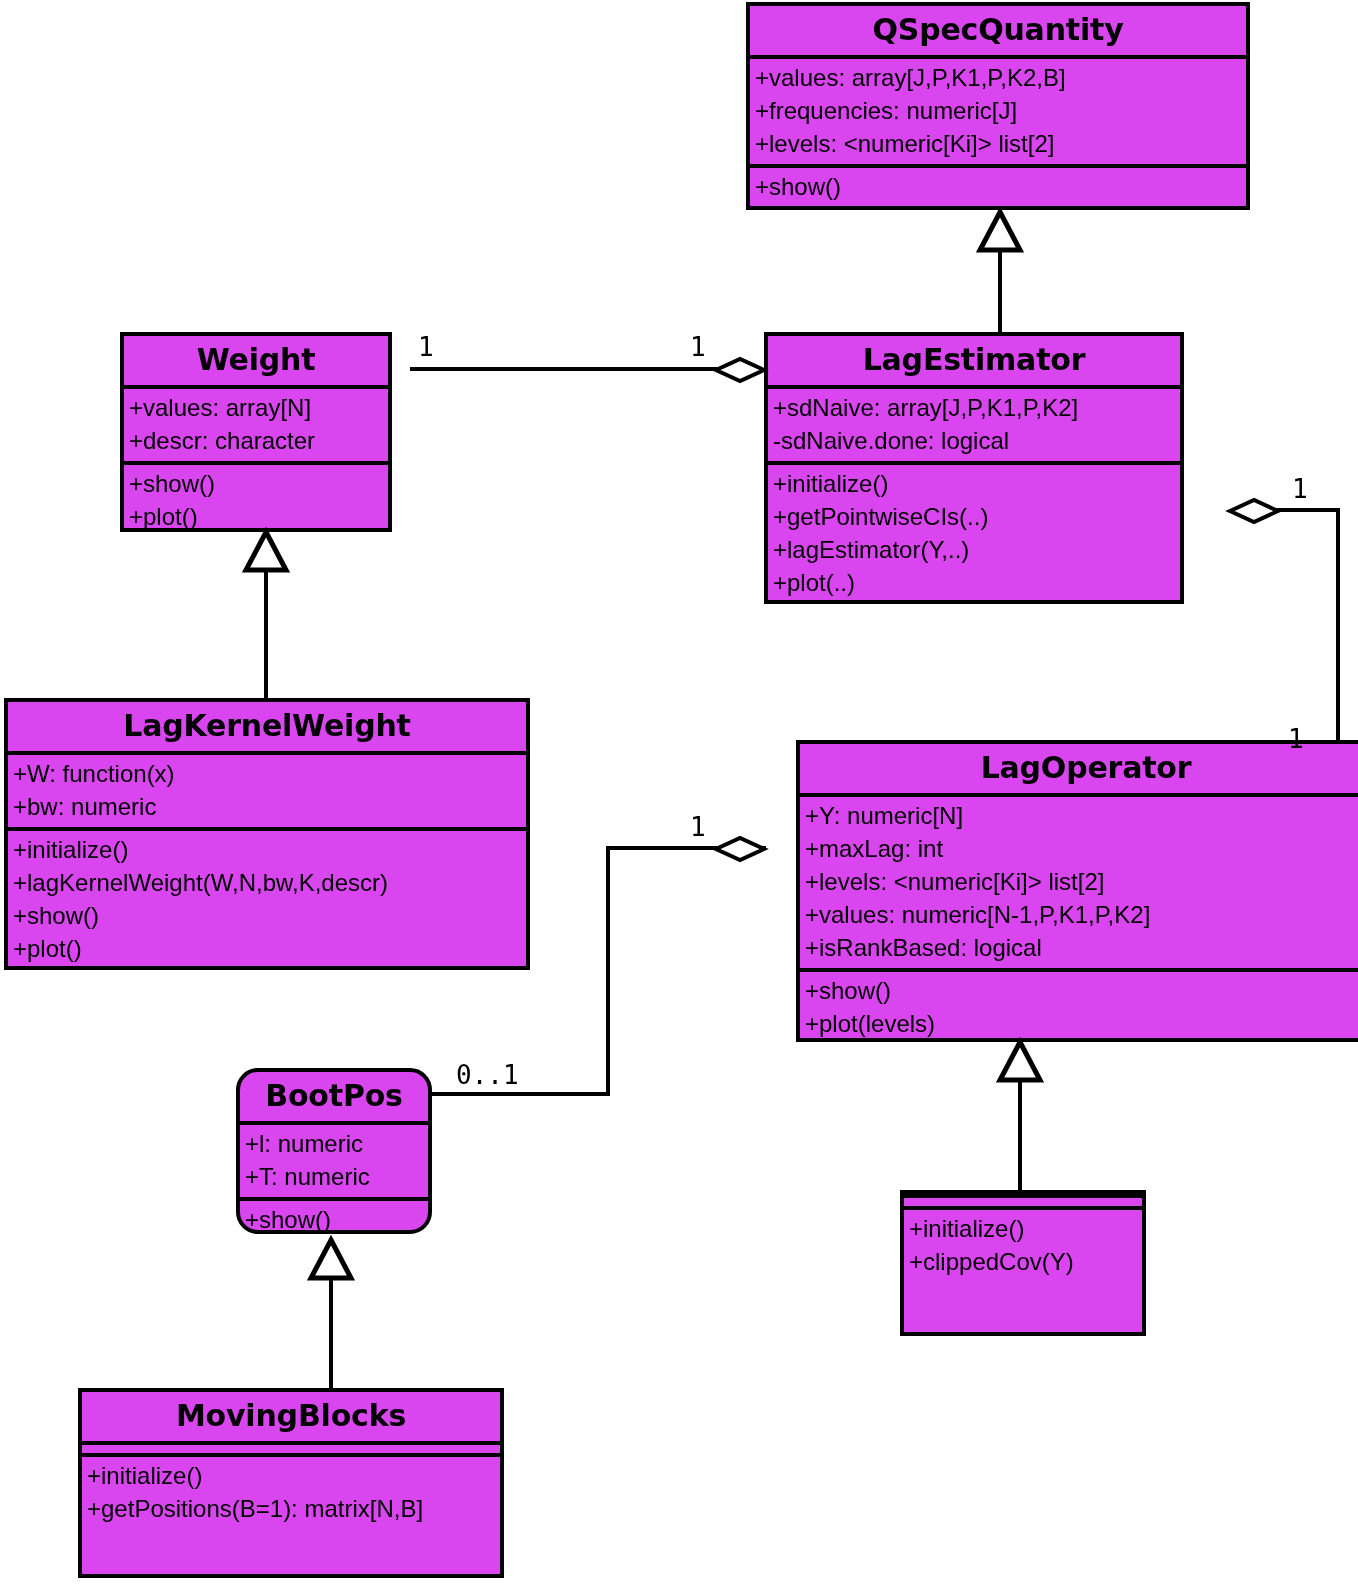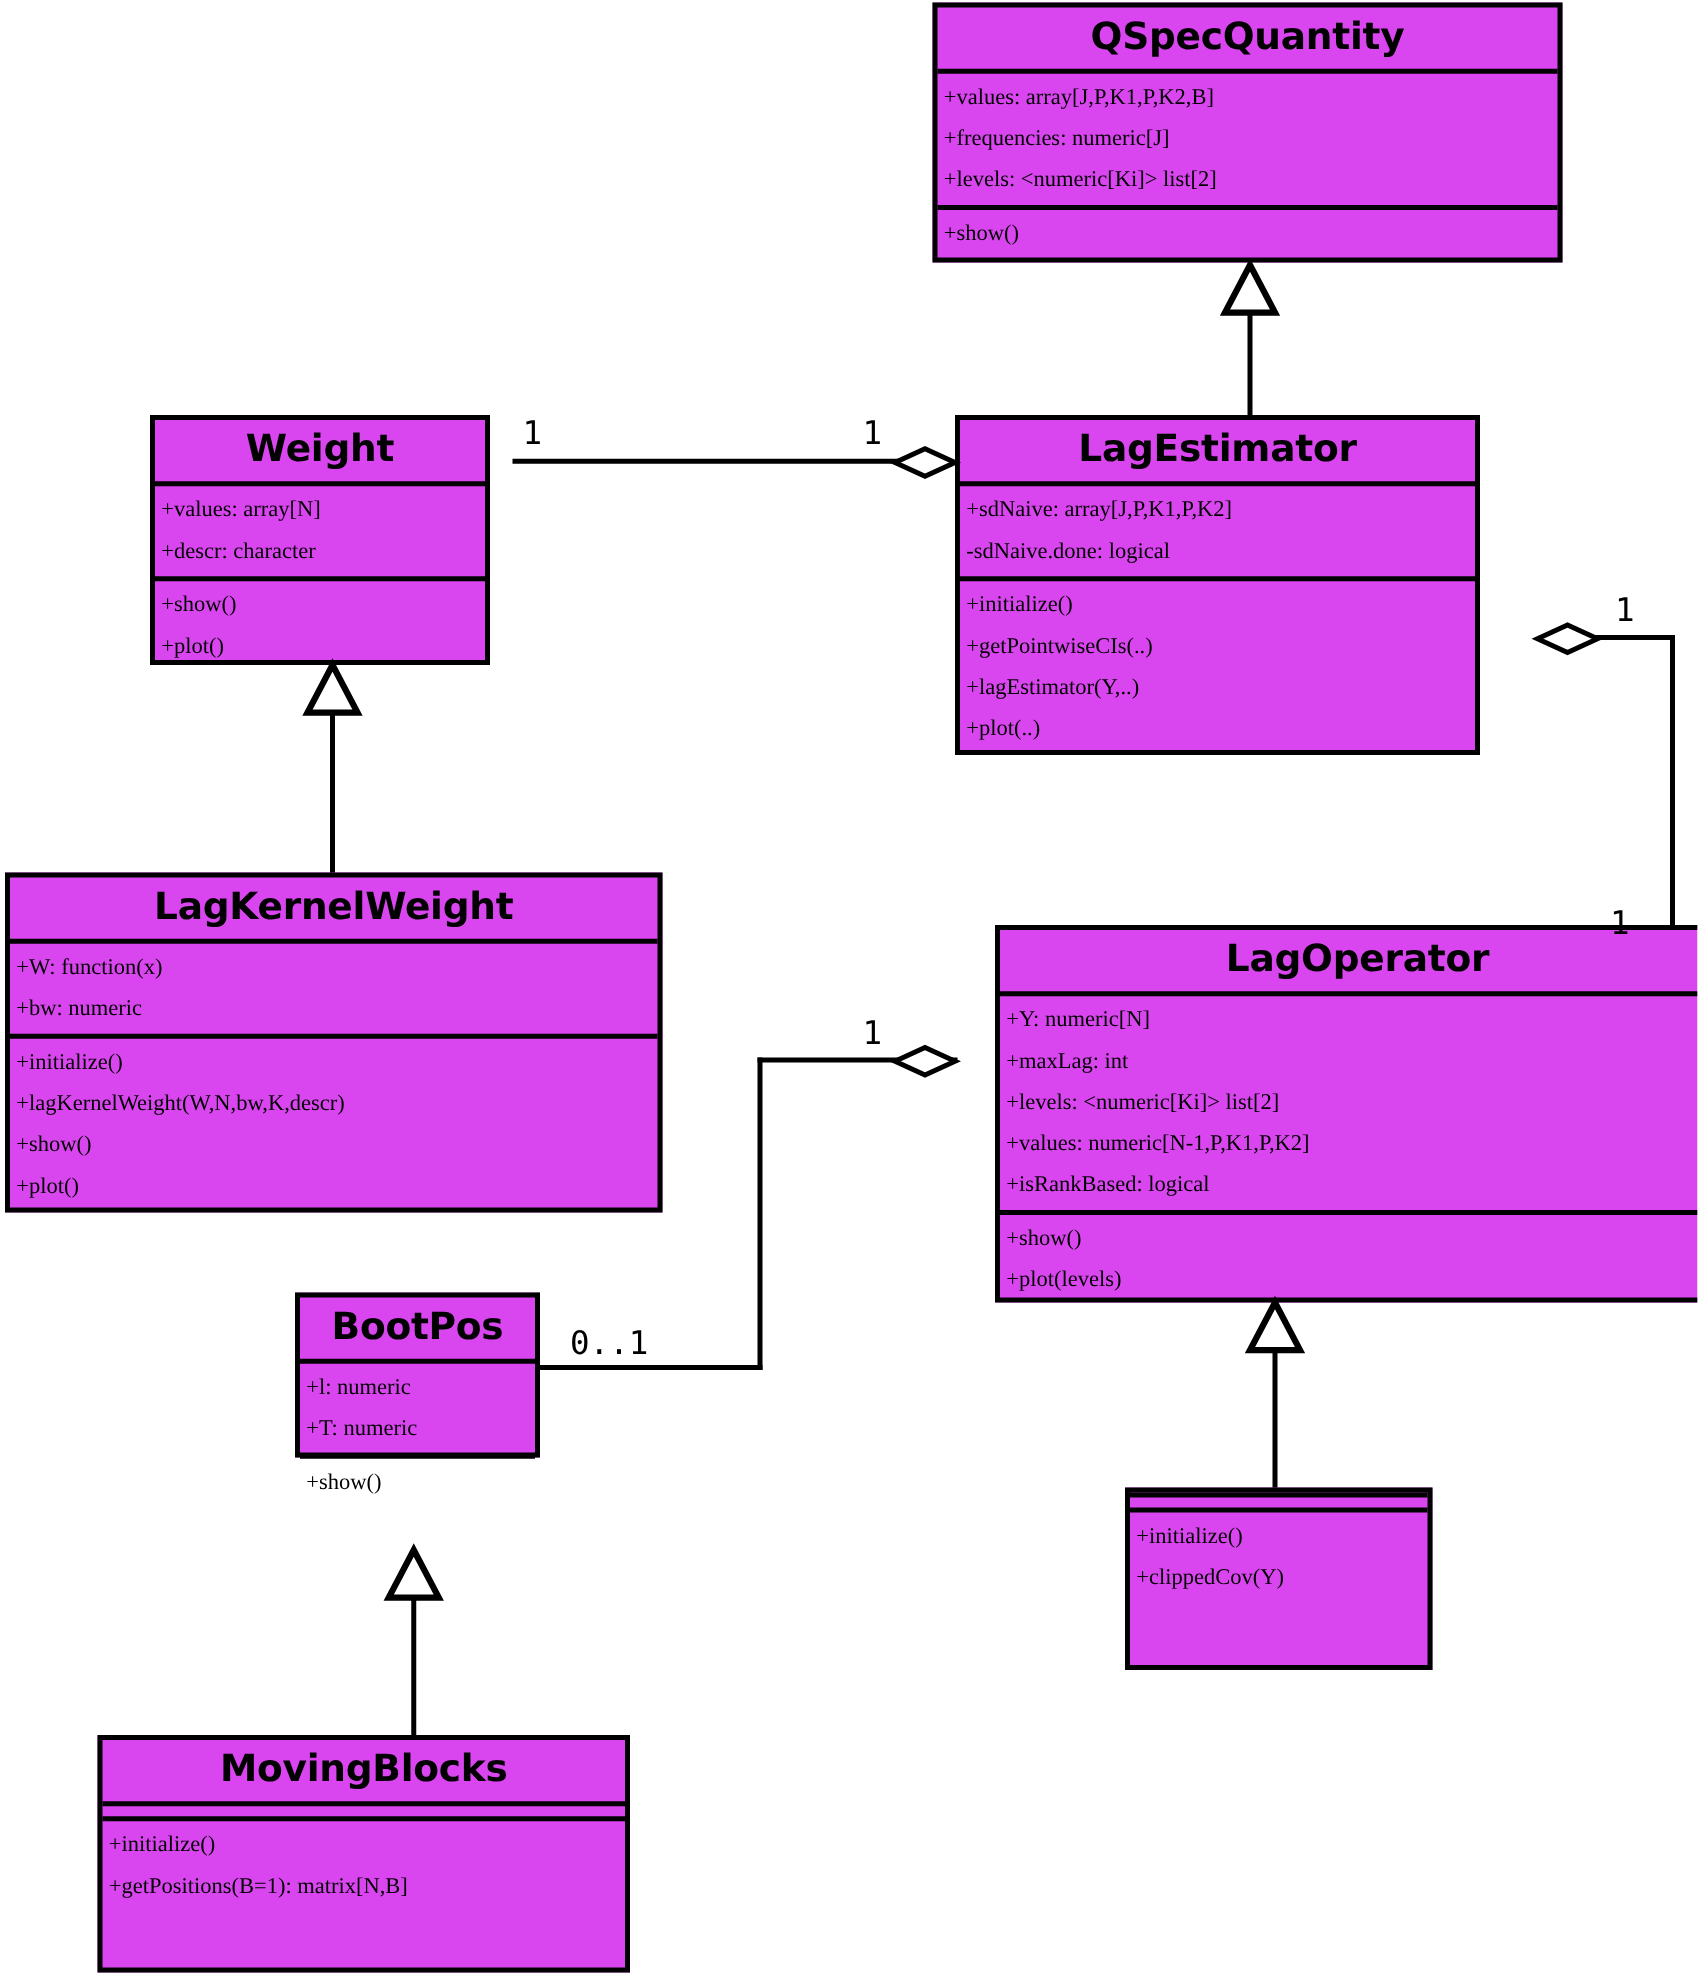--- a/index.html
+++ b/index.html
@@ -39,22 +39,22 @@
     line-height: 0;
   }
   .uml-compartment {
     padding: 2px 0 4px 0;
   }
   .uml-compartment.empty {
     height: 8px;
     padding: 0;
   }
   .uml-member {
-    font-family: Liberation Serif, serif;
-    font-size: 18px;
+    font-family: Liberation Sans, sans-serif;
+    font-size: 24px;
     line-height: 33px;
     color: #000000;
     padding-left: 5px;
     white-space: pre;
   }
   
   .line-h, .line-v {
     position: absolute;
     background: #000000;
     z-index: 2;
@@ -219,21 +219,21 @@
       <div class="uml-member">+values: numeric[N-1,P,K1,P,K2]</div>
       <div class="uml-member">+isRankBased: logical</div>
     </div>
     <div class="uml-sep"></div>
     <div class="uml-compartment">
       <div class="uml-member">+show()</div>
       <div class="uml-member">+plot(levels)</div>
     </div>
   </div>
 
-  <div class="uml-class" style="left:236px; top:1034px; width:196px; height:132px;">
+  <div class="uml-class" style="left:236px; top:1068px; width:196px; height:166px;border-radius:22px;">
     <div class="uml-name">BootPos</div>
     <div class="uml-sep"></div>
     <div class="uml-compartment">
       <div class="uml-member">+l: numeric</div>
       <div class="uml-member">+T: numeric</div>
     </div>
     <div class="uml-sep"></div>
     <div class="uml-compartment">
       <div class="uml-member">+show()</div>
     </div>

